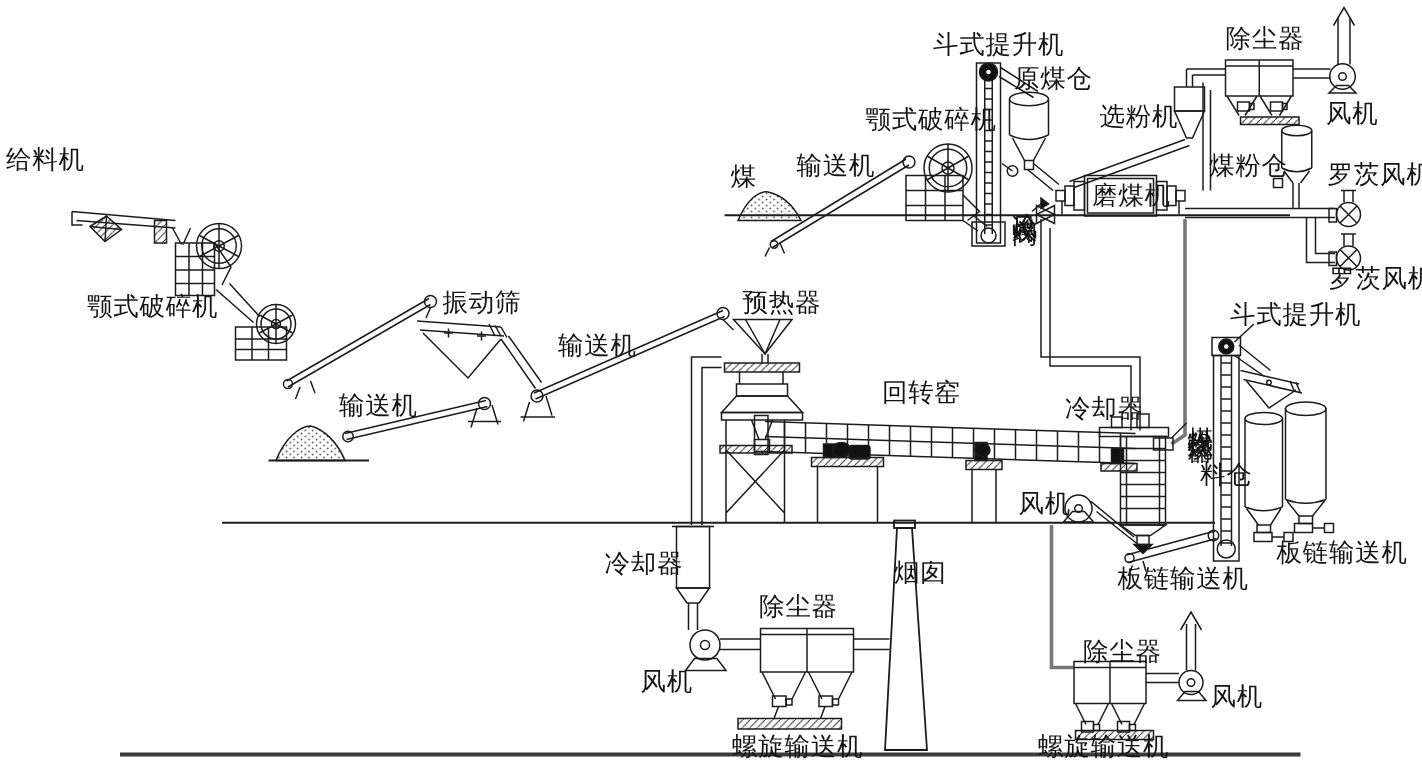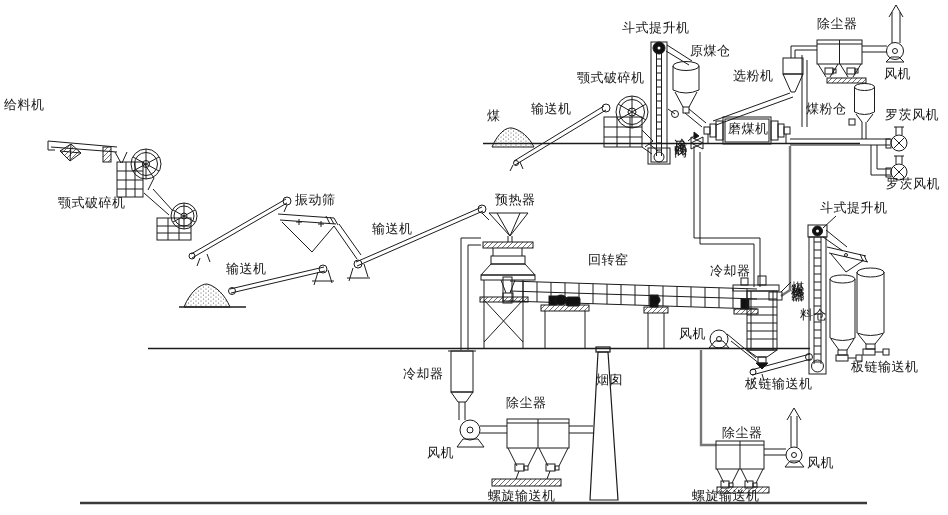--- a/index.html
+++ b/index.html
@@ -1,19 +1,19 @@
 <!DOCTYPE html>
 <html><head>
 <meta charset="utf-8">
 <style>
   html,body{margin:0;padding:0;background:#fff;}
   .stage{position:relative;width:948px;height:515px;background:#ffffff;overflow:hidden;
          font-family:"DejaVu Sans",sans-serif;}
   .stage svg{position:absolute;left:0;top:0;}
-  .lbl{position:absolute;font-size:13px;line-height:1.1;color:#141414;white-space:nowrap;
+  .lbl{position:absolute;font-size:17px;line-height:1.1;color:#141414;white-space:nowrap;
        letter-spacing:0.5px;font-family:"DejaVu Sans","Liberation Sans",sans-serif;}
   .vert{writing-mode:vertical-rl;text-orientation:upright;letter-spacing:2px;white-space:normal;}
 </style>
 </head>
 <body>
 
 <div class="stage">
 
 <svg width="948" height="515" viewBox="0 0 948 515">
   <defs>
@@ -376,21 +376,21 @@
 <div class="lbl" style="left:58px;top:196px">颚式破碎机</div>
 <div class="lbl" style="left:226px;top:262px">输送机</div>
 <div class="lbl" style="left:295px;top:193px">振动筛</div>
 <div class="lbl" style="left:372px;top:222px">输送机</div>
 <div class="lbl" style="left:495px;top:193px">预热器</div>
 <div class="lbl" style="left:588px;top:253px">回转窑</div>
 <div class="lbl" style="left:487px;top:109px">煤</div>
 <div class="lbl" style="left:531px;top:102px">输送机</div>
 <div class="lbl" style="left:577px;top:71px">颚式破碎机</div>
 <div class="lbl" style="left:622px;top:21px">斗式提升机</div>
-<div class="lbl" style="left:690px;top:44px">原煤仓</div>
+<div class="lbl" style="left:676px;top:44px">原煤仓</div>
 <div class="lbl" style="left:733px;top:69px">选粉机</div>
 <div class="lbl" style="left:817px;top:17px">除尘器</div>
 <div class="lbl" style="left:884px;top:67px">风机</div>
 <div class="lbl" style="left:806px;top:102px">煤粉仓</div>
 <div class="lbl" style="left:885px;top:108px">罗茨风机</div>
 <div class="lbl" style="left:886px;top:177px">罗茨风机</div>
 <div class="lbl vert" style="left:673px;top:128px">冷风蝶阀</div>
 <div class="lbl" style="left:728px;top:122px">磨煤机</div>
 <div class="lbl" style="left:710px;top:264px">冷却器</div>
 <div class="lbl" style="left:679px;top:327px">风机</div>

